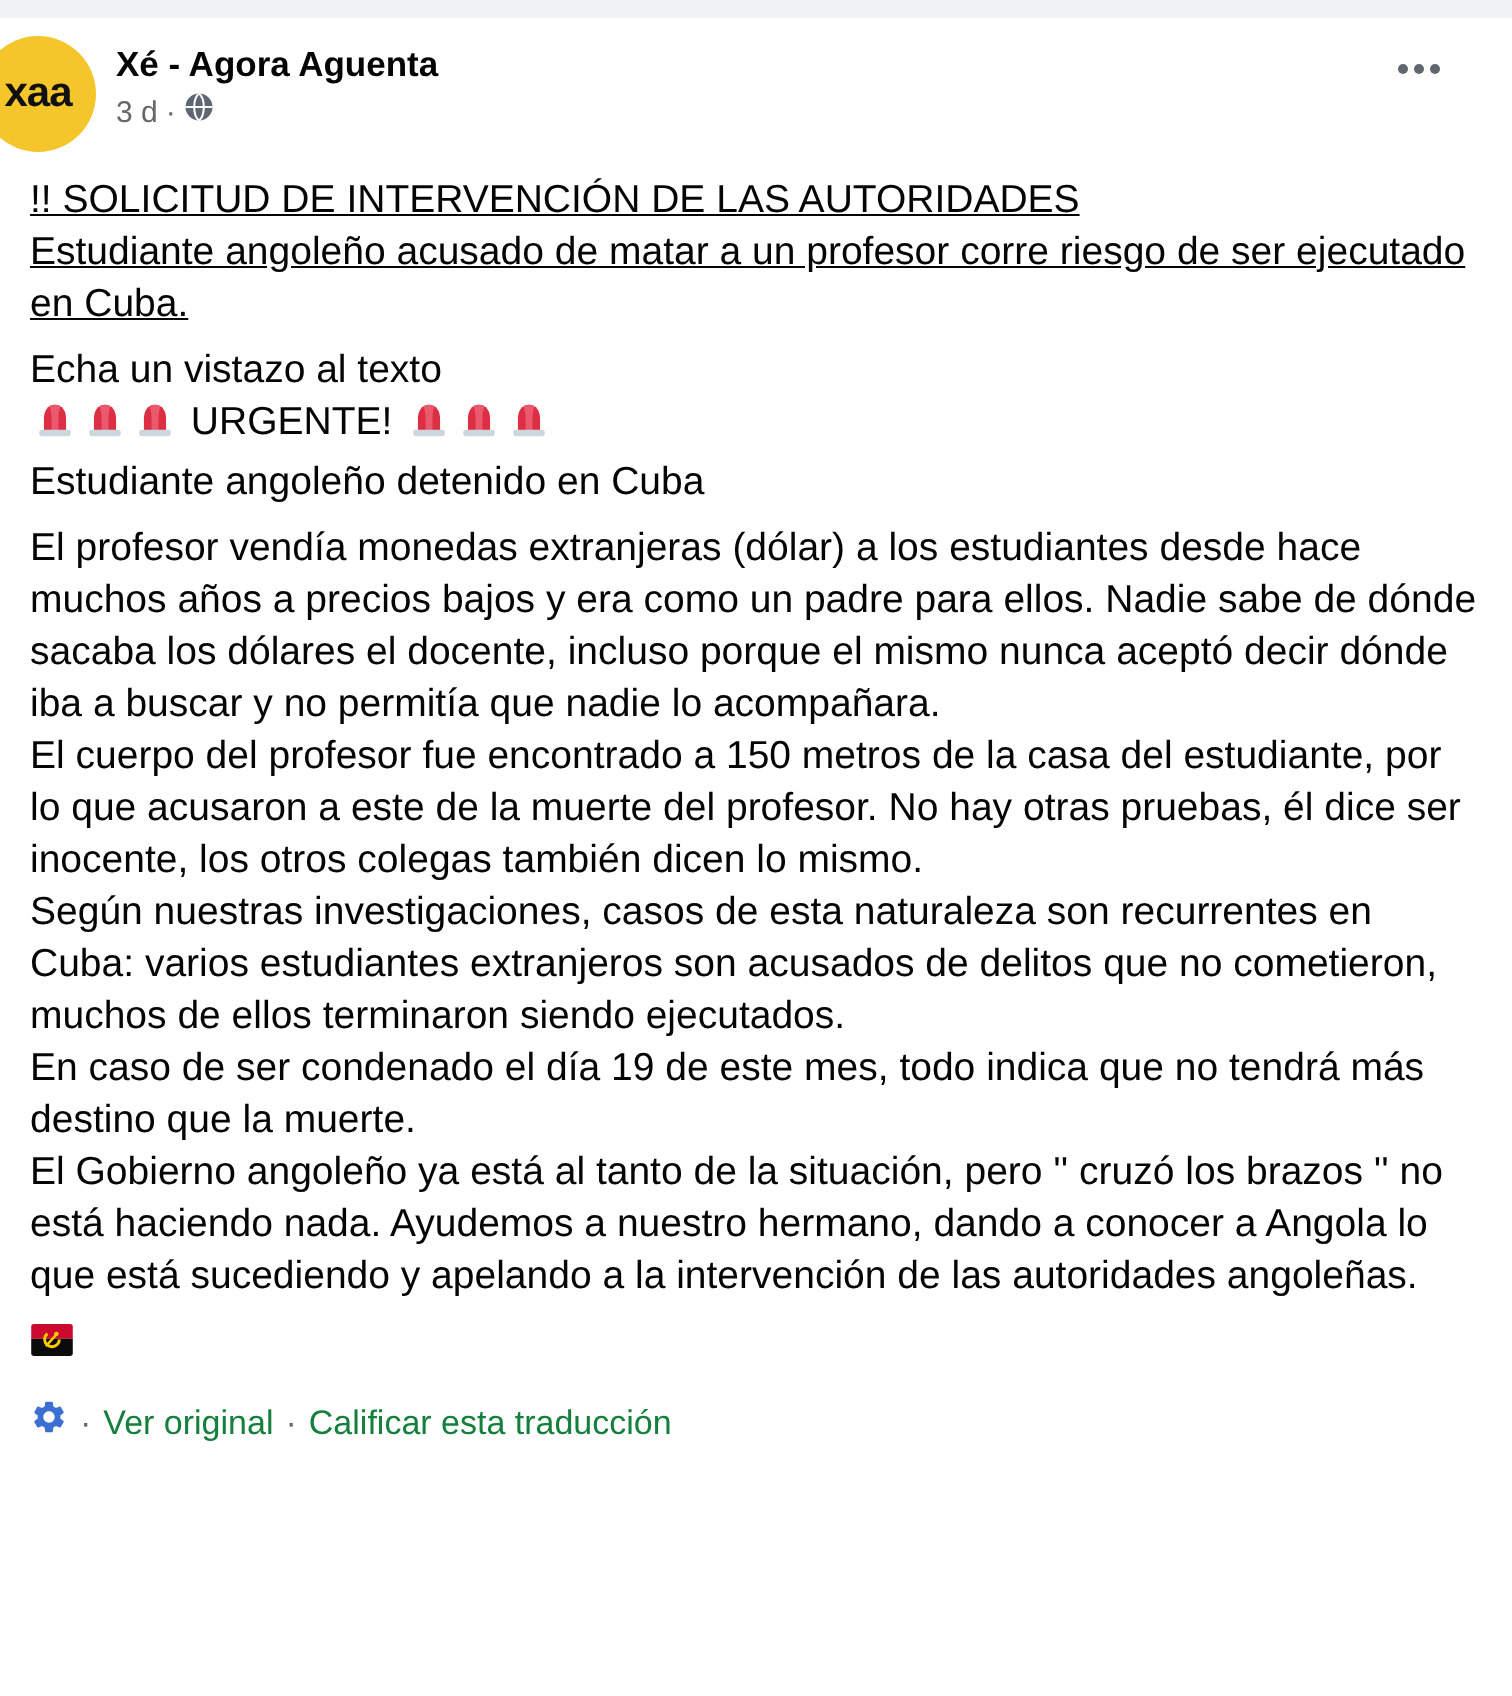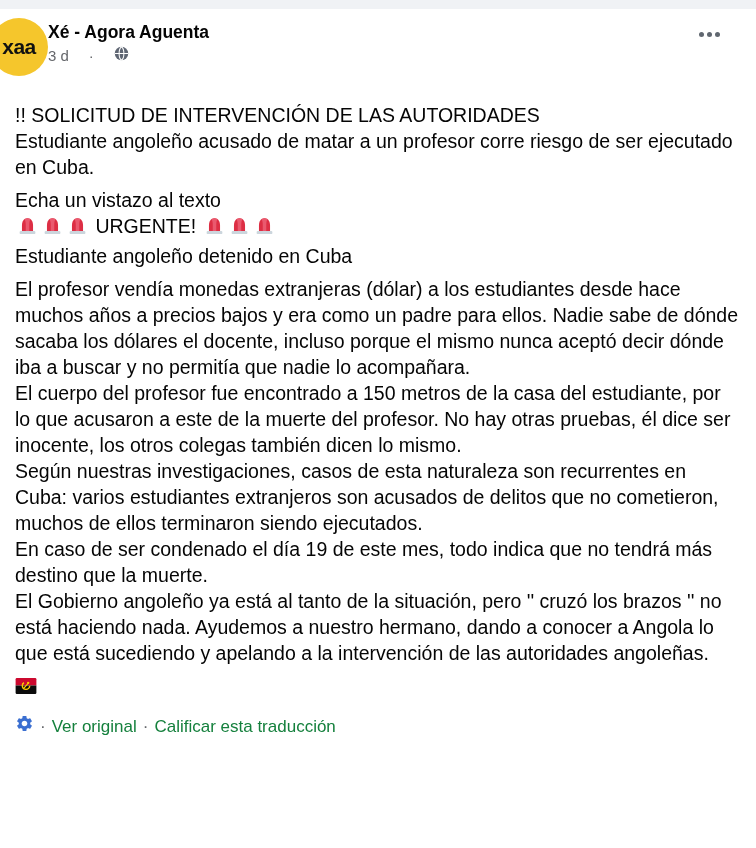--- a/index.html
+++ b/index.html
@@ -11,32 +11,32 @@
   .top-strip{height:9px;background:#f0f2f5;}
   
   .post-header{display:flex;align-items:flex-start;padding:9px 14px 4px 0;}
   .avatar{
     width:58px;height:58px;border-radius:50%;background:#f5c62c;
     margin-left:-10px;flex:0 0 auto;
     display:flex;align-items:center;justify-content:center;
     font-weight:700;font-size:21px;color:#111;letter-spacing:-0.5px;
     cursor:pointer;
   }
-  .head-meta{padding-top:3px;flex:1 1 auto;min-width:0;}
+  .head-meta{margin-left:10px;padding-top:3px;flex:1 1 auto;min-width:0;}
   .page-name{font-size:17.5px;font-weight:700;color:#050505;line-height:22px;cursor:pointer;}
-  .meta-row{display:flex;align-items:center;gap:20px;margin-top:3px;
+  .meta-row{display:flex;align-items:center;gap:4px;margin-top:3px;
     font-size:15px;color:#65676b;line-height:19px;}
   .meta-row .sep{color:#65676b;}
   .globe{display:inline-block;vertical-align:middle;}
   .menu-dots{display:flex;gap:3px;margin-top:8px;margin-right:20px;padding:6px 2px;cursor:pointer;}
   .menu-dots i{width:5px;height:5px;border-radius:50%;background:#606770;display:block;}
   
   .post-text{padding:0 15px;font-size:19.5px;line-height:26px;color:#050505;}
   .pblock{margin:7px 0;}
-  .pblock:first-child{margin-top:22px;}
+  .pblock:first-child{margin-top:7px;text-decoration:underline;}
   .eline{display:block;}
   .emoji{display:inline-block;vertical-align:-4px;margin:0 2px;}
   .flag{display:inline-block;vertical-align:-3px;margin-right:4px;}
   
   .translate-bar{
     display:flex;align-items:center;gap:6px;padding:5px 15px 0 15px;
     font-size:17px;line-height:22px;
   }
   .translate-bar .tsep{color:#65676b;}
   .tlink{color:#15803d;text-decoration:none;cursor:pointer;}

